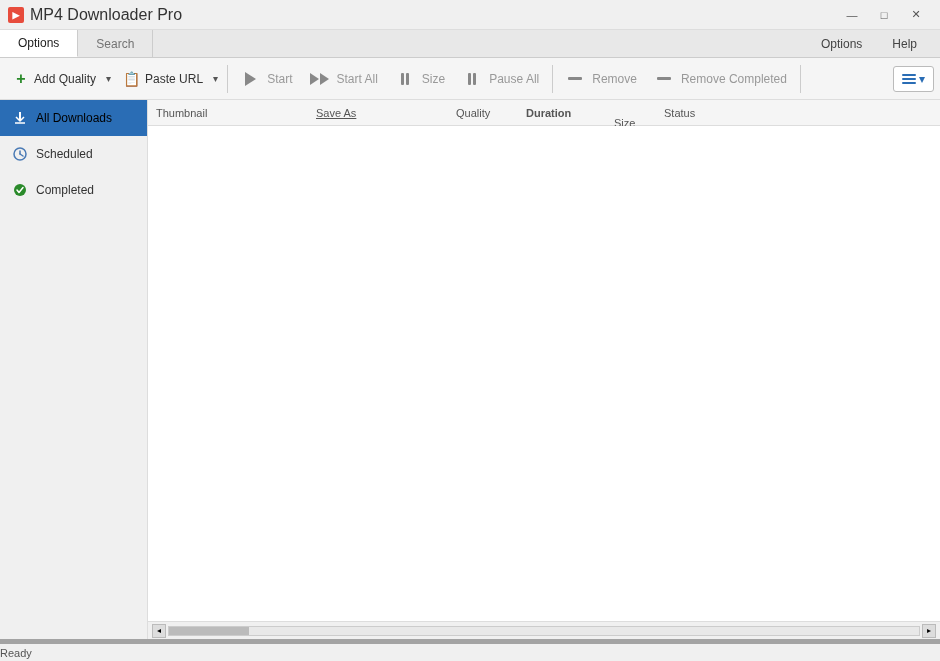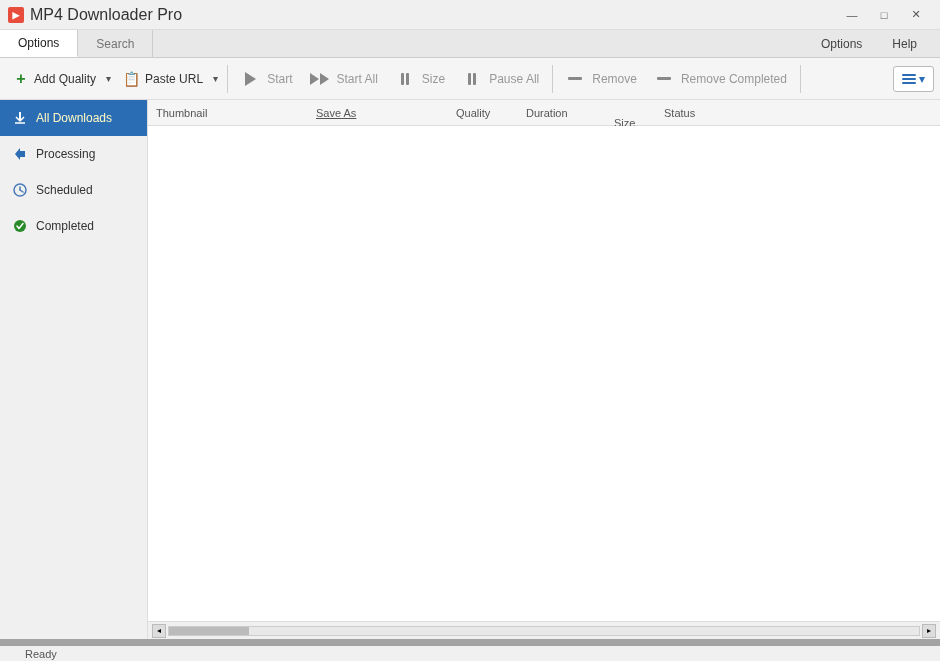--- a/index.html
+++ b/index.html
@@ -199,21 +199,21 @@
       display: flex;
       align-items: center;
       gap: 8px;
       padding: 10px 12px;
       cursor: pointer;
       color: #333;
       font-size: 12px;
     }
     .sidebar-item.active {
       background: #2a6db5;
-      color: #fef9c3;
+      color: #000000;
     }
     .sidebar-item-icon {
       width: 16px;
       height: 16px;
       display: flex;
       align-items: center;
       justify-content: center;
       flex-shrink: 0;
     }
 
@@ -235,21 +235,21 @@
       height: 26px;
       padding: 0 8px;
       font-size: 11px;
       color: #555;
       flex-shrink: 0;
     }
     .col-thumbnail { width: 160px; flex-shrink: 0; }
     .col-download-from { flex: 1; }
     .col-save-as { width: 140px; flex-shrink: 0; text-decoration: underline; }
     .col-quality { width: 70px; flex-shrink: 0; }
-    .col-duration { width: 88px; flex-shrink: 0; }
+    .col-duration { width: 88px; flex-shrink: 0; font-weight: bold; }
     .col-size { width: 50px; flex-shrink: 0; margin-top: 21px; }
     .col-status { width: 60px; flex-shrink: 0; }
 
     
     .table-body {
       flex: 1;
       overflow-y: auto;
       background: #fff;
     }
 
@@ -287,24 +287,24 @@
       width: 80px;
       background: #bbb;
       position: absolute;
       left: 0;
     }
 
     
     .status-bar {
       height: 22px;
       background: #f0f0f0;
-      border-top: 7px solid #a3a3a3;
-      display: flex;
-      align-items: center;
-      padding: 0 25px;
+      border-top: 5px solid #a3a3a3;
+      display: flex;
+      align-items: center;
+      padding: 0 0;
       font-size: 11px;
       color: #555;
     }
 
     
     .icon-plus {
       color: #2a8a2a;
       font-size: 16px;
       font-weight: bold;
     }
@@ -493,28 +493,20 @@
       <div class="sidebar-item-icon">
         <svg width="14" height="14" viewBox="0 0 14 14" fill="none">
           <polygon points="7,1 7,9" stroke="white" stroke-width="2"></polygon>
           <polyline points="3,6 7,10 11,6" stroke="white" stroke-width="1.5" fill="none" stroke-linejoin="round"></polyline>
           <line x1="2" y1="12" x2="12" y2="12" stroke="white" stroke-width="1.5"></line>
         </svg>
       </div>
       <span>All Downloads</span>
     </div>
 
-    <div class="sidebar-item">
-      <div class="sidebar-item-icon">
-        <svg width="14" height="14" viewBox="0 0 14 14" fill="none">
-          <polygon points="2,7 7,1 7,4 12,4 12,10 7,10 7,13" fill="#2a6db5"></polygon>
-        </svg>
-      </div>
-      <span>Processing</span>
-    </div>
 
     <div class="sidebar-item">
       <div class="sidebar-item-icon">
         <svg width="14" height="14" viewBox="0 0 14 14">
           <circle cx="7" cy="7" r="6" fill="none" stroke="#4a7ab5" stroke-width="1.5"></circle>
           <line x1="7" y1="4" x2="7" y2="7" stroke="#4a7ab5" stroke-width="1.5" stroke-linecap="round"></line>
           <line x1="7" y1="7" x2="10" y2="9" stroke="#4a7ab5" stroke-width="1.5" stroke-linecap="round"></line>
         </svg>
       </div>
       <span>Scheduled</span>

